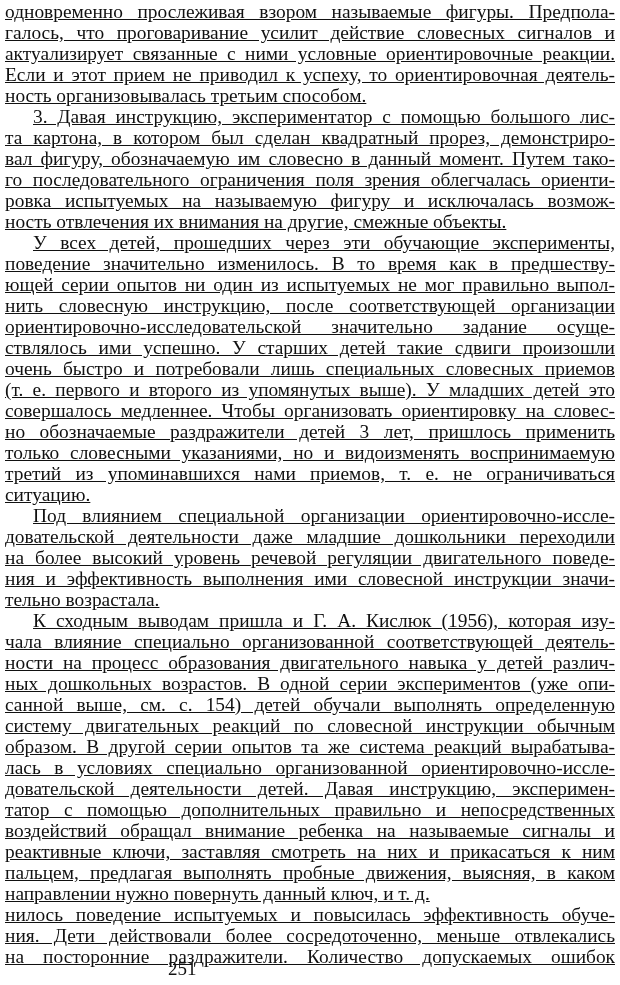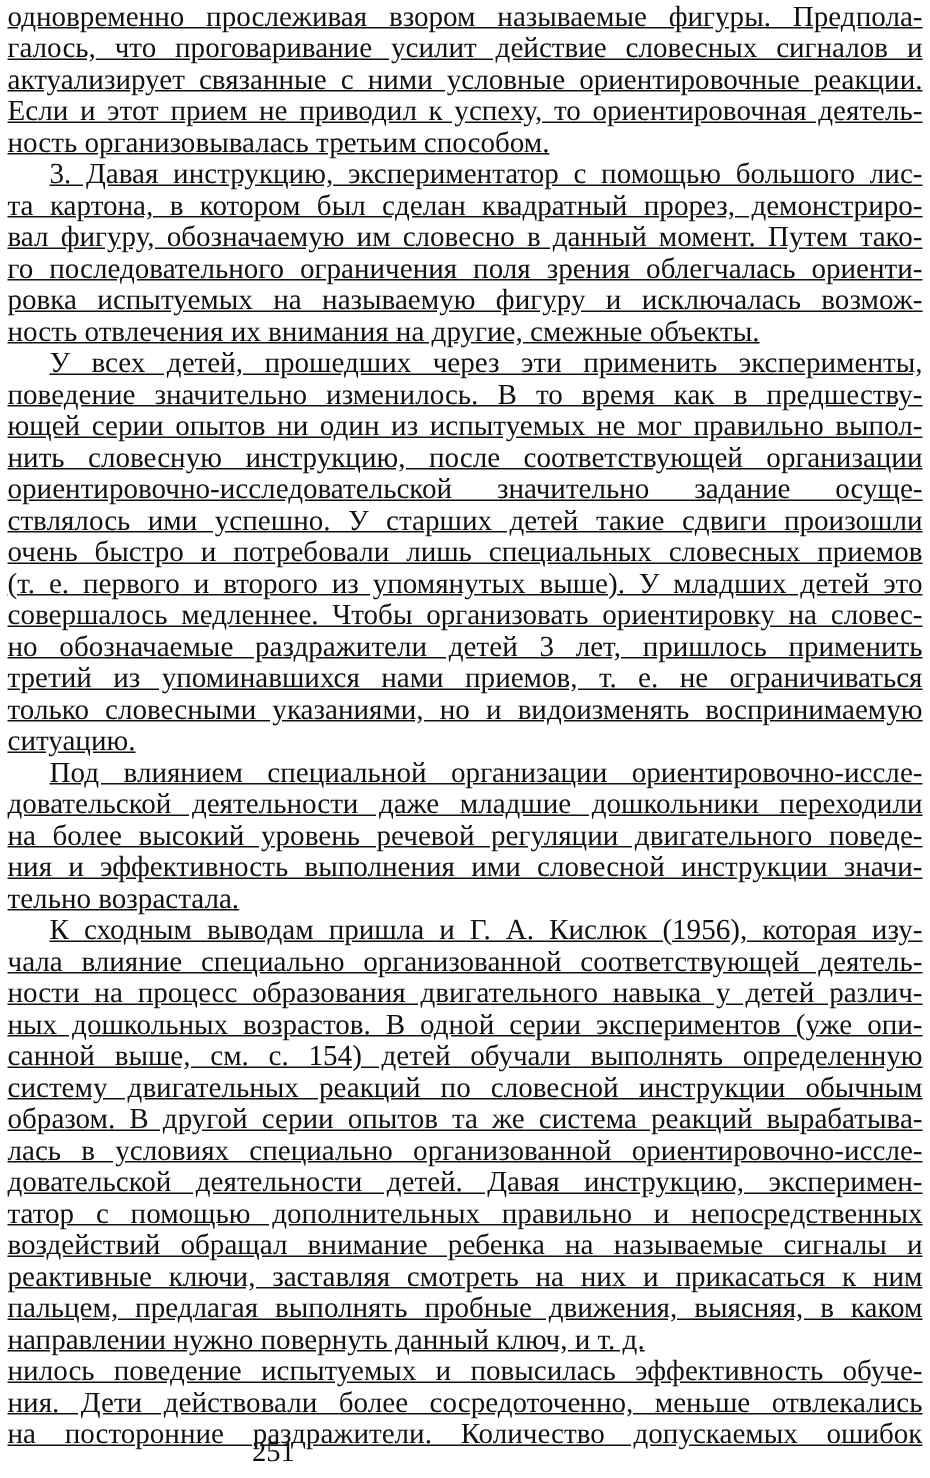--- a/index.html
+++ b/index.html
@@ -35,32 +35,32 @@
     </div>
     <div>
       <span class="line indent">3. Давая инструкцию, экспериментатор с помощью большого лис-</span>
       <span class="line">та картона, в котором был сделан квадратный прорез, демонстриро-</span>
       <span class="line">вал фигуру, обозначаемую им словесно в данный момент. Путем тако-</span>
       <span class="line">го последовательного ограничения поля зрения облегчалась ориенти-</span>
       <span class="line">ровка испытуемых на называемую фигуру и исключалась возмож-</span>
       <span class="line last">ность отвлечения их внимания на другие, смежные объекты.</span>
     </div>
     <div>
-      <span class="line indent">У всех детей, прошедших через эти применить эксперименты,</span>
+      <span class="line indent">У всех детей, прошедших через эти обучающие эксперименты,</span>
       <span class="line">поведение значительно изменилось. В то время как в предшеству-</span>
       <span class="line">ющей серии опытов ни один из испытуемых не мог правильно выпол-</span>
       <span class="line">нить словесную инструкцию, после соответствующей организации</span>
       <span class="line">ориентировочно-исследовательской значительно задание осуще-</span>
       <span class="line">ствлялось ими успешно. У старших детей такие сдвиги произошли</span>
       <span class="line">очень быстро и потребовали лишь специальных словесных приемов</span>
       <span class="line">(т. е. первого и второго из упомянутых выше). У младших детей это</span>
       <span class="line">совершалось медленнее. Чтобы организовать ориентировку на словес-</span>
       <span class="line">но обозначаемые раздражители детей 3 лет, пришлось применить</span>
+      <span class="line">только словесными указаниями, но и видоизменять воспринимаемую</span>
       <span class="line">третий из упоминавшихся нами приемов, т. е. не ограничиваться</span>
-      <span class="line">только словесными указаниями, но и видоизменять воспринимаемую</span>
       <span class="line last">ситуацию.</span>
     </div>
     <div>
       <span class="line indent">Под влиянием специальной организации ориентировочно-иссле-</span>
       <span class="line">довательской деятельности даже младшие дошкольники переходили</span>
       <span class="line">на более высокий уровень речевой регуляции двигательного поведе-</span>
       <span class="line">ния и эффективность выполнения ими словесной инструкции значи-</span>
       <span class="line last">тельно возрастала.</span>
     </div>
     <div>

